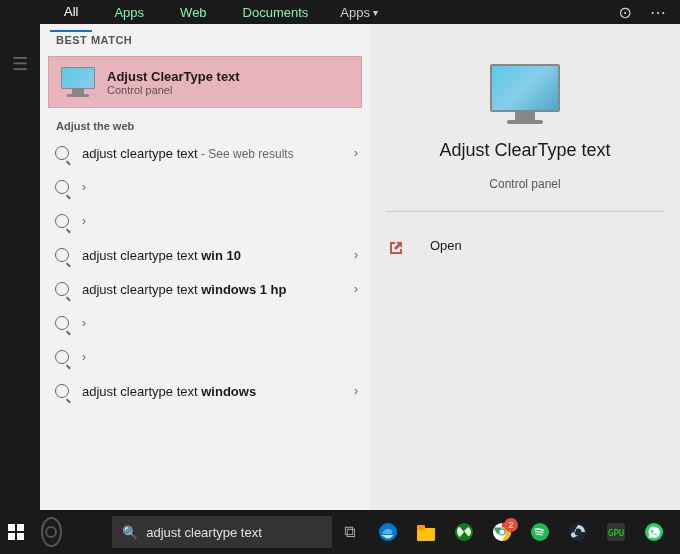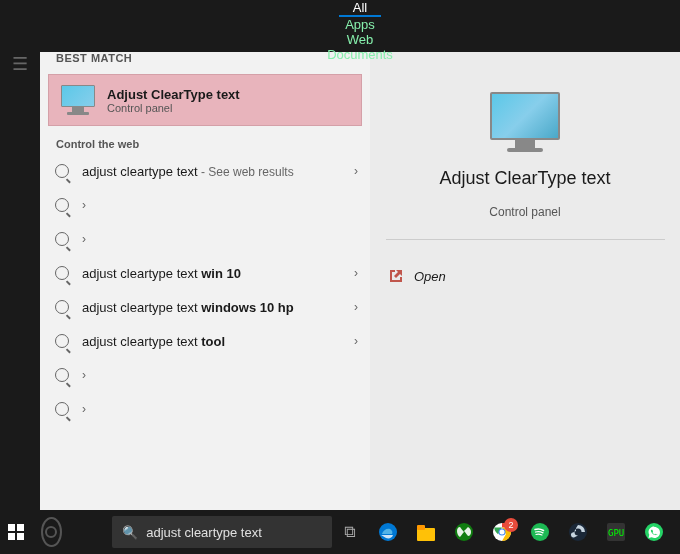--- a/index.html
+++ b/index.html
@@ -48,24 +48,23 @@
       display: flex;
       flex-direction: column;
       background: #f2f2f2;
     }
 
     
     .nav-bar {
       display: flex;
       align-items: center;
       background: #1a1a1a;
-      height: 52px;
+      height: 24px;
       padding: 0 10px;
-      gap: 0;
-      flex-direction: column;
+      gap: 8px;
     }
 
     .nav-tab {
       color: #86efac;
       padding: 0 14px;
       height: 40px;
       display: flex;
       align-items: center;
       font-size: 13px;
       cursor: pointer;
@@ -113,21 +112,21 @@
       width: 330px;
       background: #f2f2f2;
       overflow-y: auto;
       flex-shrink: 0;
     }
 
     .section-label {
       font-size: 11px;
       font-weight: 600;
       color: #555;
-      padding: 0 16px 6px;
+      padding: 10px 16px 6px;
       text-transform: uppercase;
       letter-spacing: 0.5px;
     }
 
     
     .best-match-item {
       display: flex;
       align-items: center;
       background: #e8b4bc;
       border: 1px solid #d4a0a8;
@@ -242,26 +241,24 @@
 
     .detail-divider {
       width: 90%;
       height: 1px;
       background: #ccc;
       margin: 4px 0;
     }
 
     .detail-action {
       display: flex;
-      align-items: center;
-      gap: 8px;
+      gap: 24px;
       padding: 6px 16px;
       cursor: pointer;
       width: 100%;
-      font-style: italic;
     }
 
     .open-icon {
       width: 20px;
       height: 20px;
       display: flex;
       align-items: center;
       justify-content: center;
     }
 
@@ -486,21 +483,21 @@
           <div class="mini-screen"></div>
           <div class="mini-stand"></div>
           <div class="mini-base"></div>
         </div>
         <div class="best-match-text">
           <div class="item-title">Adjust ClearType text</div>
           <div class="item-sub">Control panel</div>
         </div>
       </div>
 
-      <div class="web-section-label">Control the web</div>
+      <div class="web-section-label">Adjust the web</div>
 
       <div class="result-row">
         <div class="search-icon-wrap">
           <div class="search-circle"></div>
         </div>
         <div class="result-text">
           <span>adjust cleartype text</span><span class="see-web"> - See web results</span>
         </div>
         <div class="chevron-right">›</div>
       </div>
@@ -527,45 +524,45 @@
           <span>adjust cleartype text </span><span class="highlight">win 10</span>
         </div>
         <div class="chevron-right">›</div>
       </div>
 
       <div class="result-row">
         <div class="search-icon-wrap">
           <div class="search-circle"></div>
         </div>
         <div class="result-text">
-          <span>adjust cleartype text </span><span class="highlight">windows 10 hp</span>
+          <span>adjust cleartype text </span><span class="highlight">windows 1 hp</span>
+        </div>
+        <div class="chevron-right">›</div>
+      </div>
+
+      <div class="result-row">
+        <div class="search-icon-wrap">
+          <div class="search-circle"></div>
+        </div>
+        <div class="chevron-right">›</div>
+      </div>
+
+      <div class="result-row">
+        <div class="search-icon-wrap">
+          <div class="search-circle"></div>
         </div>
         <div class="chevron-right">›</div>
       </div>
 
       <div class="result-row">
         <div class="search-icon-wrap">
           <div class="search-circle"></div>
         </div>
         <div class="result-text">
-          <span>adjust cleartype text </span><span class="highlight">tool</span>
-        </div>
-        <div class="chevron-right">›</div>
-      </div>
-
-      <div class="result-row">
-        <div class="search-icon-wrap">
-          <div class="search-circle"></div>
-        </div>
-        <div class="chevron-right">›</div>
-      </div>
-
-      <div class="result-row">
-        <div class="search-icon-wrap">
-          <div class="search-circle"></div>
+          <span>adjust cleartype text </span><span class="highlight">windows</span>
         </div>
         <div class="chevron-right">›</div>
       </div>
 
     </div>
 
     <div class="detail-panel">
       <div class="monitor-detail">
         <div class="monitor-screen"></div>
         <div class="monitor-stand"></div>

